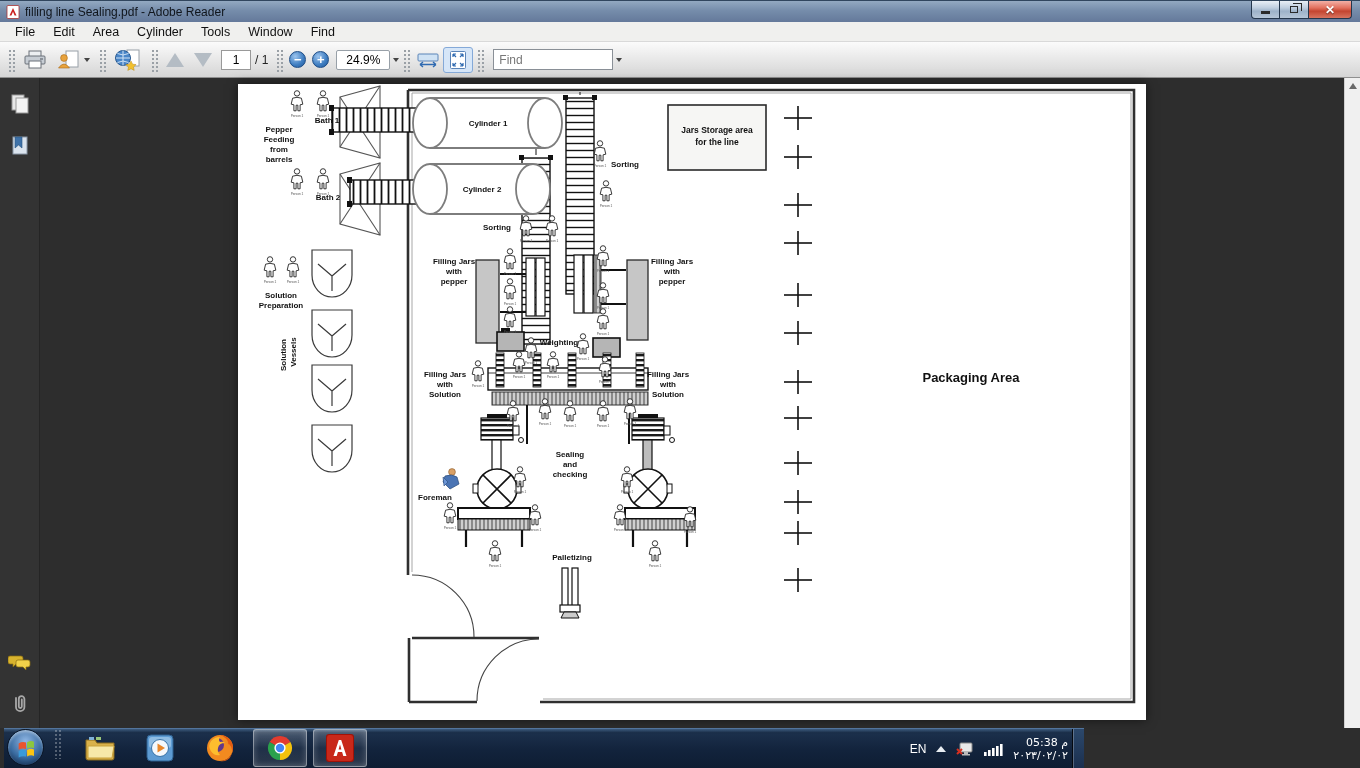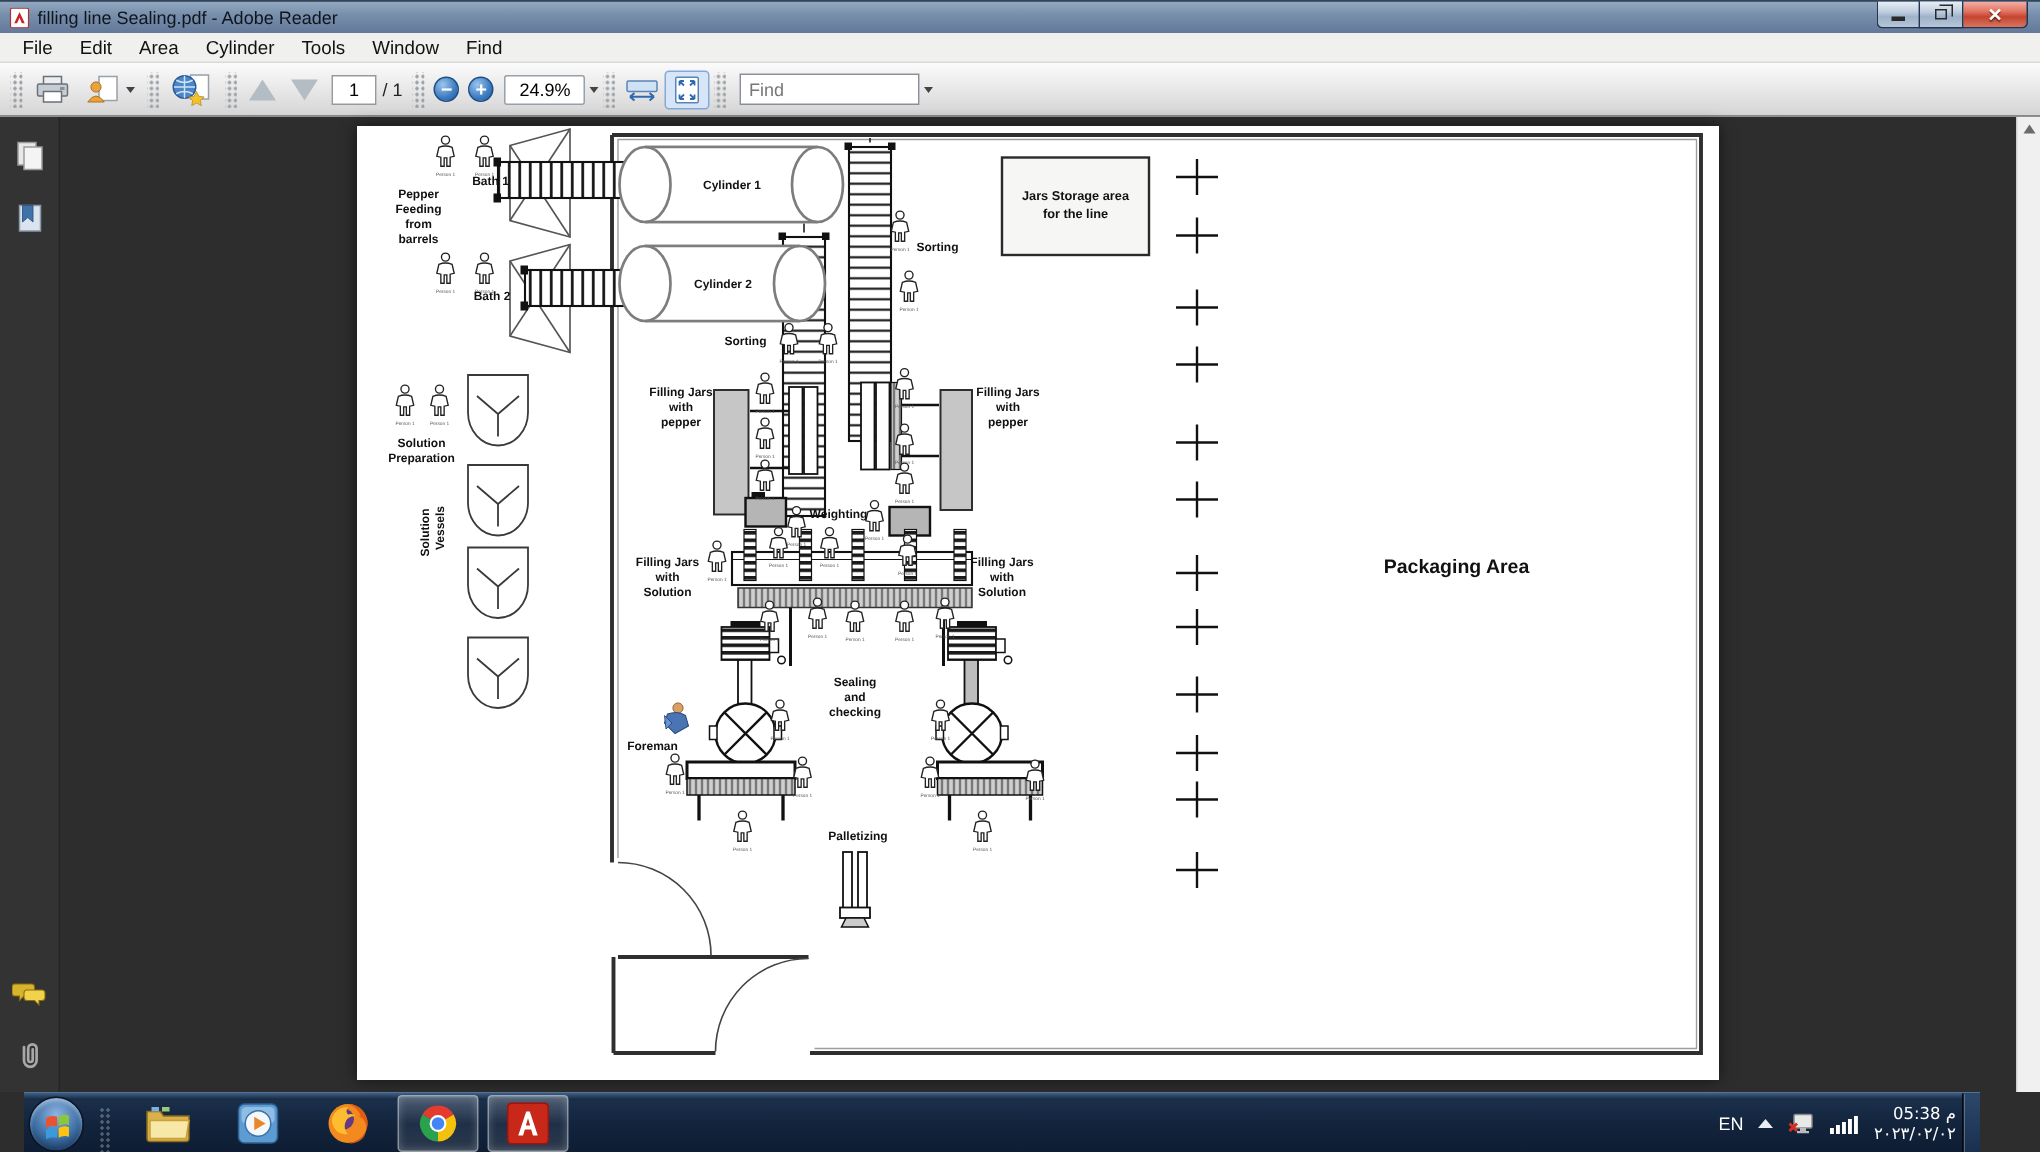--- a/index.html
+++ b/index.html
@@ -66,23 +66,23 @@
   .dl-box { font-size:8.5px; }
   .person-caption { font-size:3.2px; fill:#555; text-anchor:middle; font-family:"Liberation Sans",sans-serif; }
 
   
   .watermark { position:absolute; left:50%; top:642px; transform:translateX(-50%); z-index:99; text-align:center;
     pointer-events:none; font-family:"DejaVu Sans",sans-serif; }
   .watermark .ar { font-size:58px; font-weight:bold; line-height:64px; color:#ccd1d6; opacity:.6; }
   .watermark .lat { font-size:30px; line-height:34px; letter-spacing:1px; color:#c2c8cd; opacity:.6; }
 
   
-  .taskbar { position:absolute; left:16px; top:728px; width:1304px; height:40px;
+  .taskbar { position:absolute; left:4px; top:728px; width:1080px; height:40px;
     background:linear-gradient(#3d5b7e,#22395556 10%,#1b2f4b 12%,#12233c 55%,#0e1d33);
-    background-color:#12233c; border-top:1px solid #52749c; display:flex; align-items:flex-end; z-index:50; }
+    background-color:#12233c; border-top:1px solid #52749c; display:flex; align-items:flex-start; z-index:50; }
   .start-orb { width:37px; height:37px; margin:0 10px 0 3px; border-radius:50%;
     background:radial-gradient(circle at 50% 32%,#8fb6e4,#3a6ba0 55%,#12294a 90%); border:1px solid #0a1526;
     display:flex; align-items:center; justify-content:center; box-shadow:inset 0 2px 3px rgba(255,255,255,.45); }
   .task-grip { width:8px; height:30px; margin-right:8px;
     background-image:radial-gradient(circle,rgba(255,255,255,.28) 1px,transparent 1.2px); background-size:4px 4px; }
   .task-icon { width:54px; height:38px; display:flex; align-items:center; justify-content:center; margin:0 3px; border-radius:3px; }
   .task-icon.active { border:1px solid rgba(255,255,255,.45); background:linear-gradient(rgba(255,255,255,.22),rgba(255,255,255,.06) 50%,rgba(255,255,255,.12));
     box-shadow:inset 0 0 6px rgba(255,255,255,.25); }
   .tray { position:absolute; right:16px; top:0; height:40px; display:flex; align-items:center; gap:10px; }
   .tray-lang { color:#fff; font-size:12px; }

